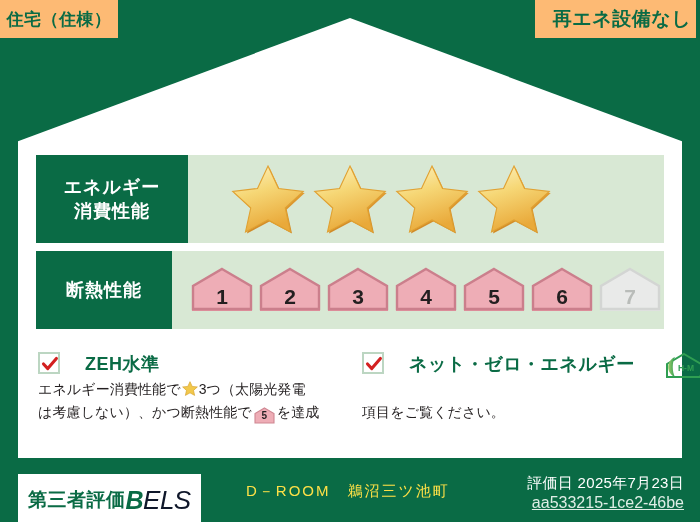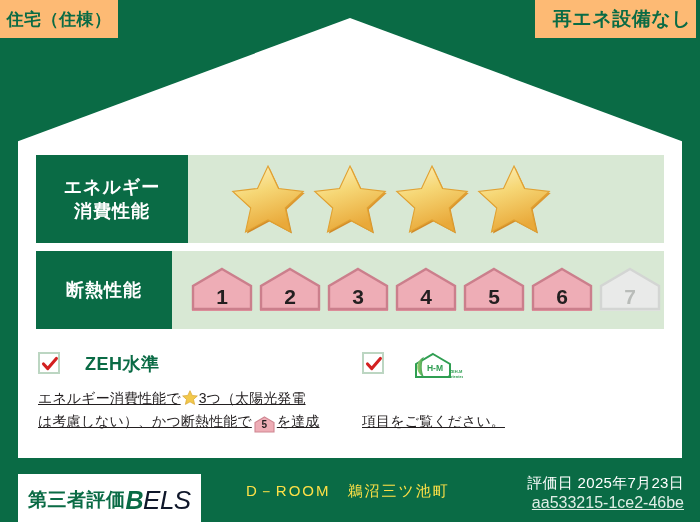--- a/index.html
+++ b/index.html
@@ -71,23 +71,22 @@
   .col-right{left:362px;width:312px;}
   .info-head{display:flex;align-items:flex-start;gap:25px;height:26px;}
   .chk{
     width:22px;height:22px;border:2px solid #bcd6c2;background:#fff;
     position:relative;flex:none;box-sizing:border-box;
   }
   .chk svg{position:absolute;left:1px;top:1px;}
   .info-title{color:#0a6b45;font-weight:bold;font-size:18px;letter-spacing:.5px;white-space:nowrap;}
   .zehm-logo{width:52px;height:30px;flex:none;margin-left:2px;}
   .info-text{
-    margin-top:9px;font-size:14px;color:#231f20;line-height:1.62;
+    font-size:14px;color:#231f20;line-height:1.62;
     letter-spacing:.1px;
-    text-decoration:underline;
   }
   .inline-star{display:inline-block;width:16px;height:15px;vertical-align:-2px;margin:0 1px;}
   .inline-house{
     display:inline-block;width:21px;height:15px;vertical-align:-2px;margin:0 2px;position:relative;
   }
   .inline-house svg{position:absolute;left:0;top:0;}
   .inline-house b{
     position:relative;z-index:2;display:block;width:21px;text-align:center;
     font-size:10px;line-height:17px;color:#231f20;font-weight:bold;
   }
@@ -278,20 +277,21 @@
       </div>
     </div>
 
     <div class="info-col col-right">
       <div class="info-head">
         <div class="chk">
           <svg width="18" height="18" viewBox="0 0 18 18">
             <path d="M2.5 9 L6.8 13.6 L15.4 3.4" fill="none" stroke="#d32020" stroke-width="3.1" stroke-linecap="round" stroke-linejoin="round"></path>
           </svg>
         </div>
+        <div class="info-title">ネット・ゼロ・エネルギー</div>
         <svg class="zehm-logo" viewBox="0 0 104 60">
           <defs>
             <linearGradient id="lgleaf" x1="0" y1="0" x2="1" y2="0">
               <stop offset="0%" stop-color="#9ccb6a"></stop>
               <stop offset="100%" stop-color="#2f9e52"></stop>
             </linearGradient>
           </defs>
           <polygon points="44,4 78,24 78,50 10,50 10,24" fill="none" stroke="#2f9e52" stroke-width="4"></polygon>
           <path d="M26,10 C8,18 8,42 26,50 C20,40 20,20 26,10 Z" fill="url(#lgleaf)"></path>
           <rect x="20" y="17" width="14" height="26" fill="#ffffff" opacity="0.0"></rect>

